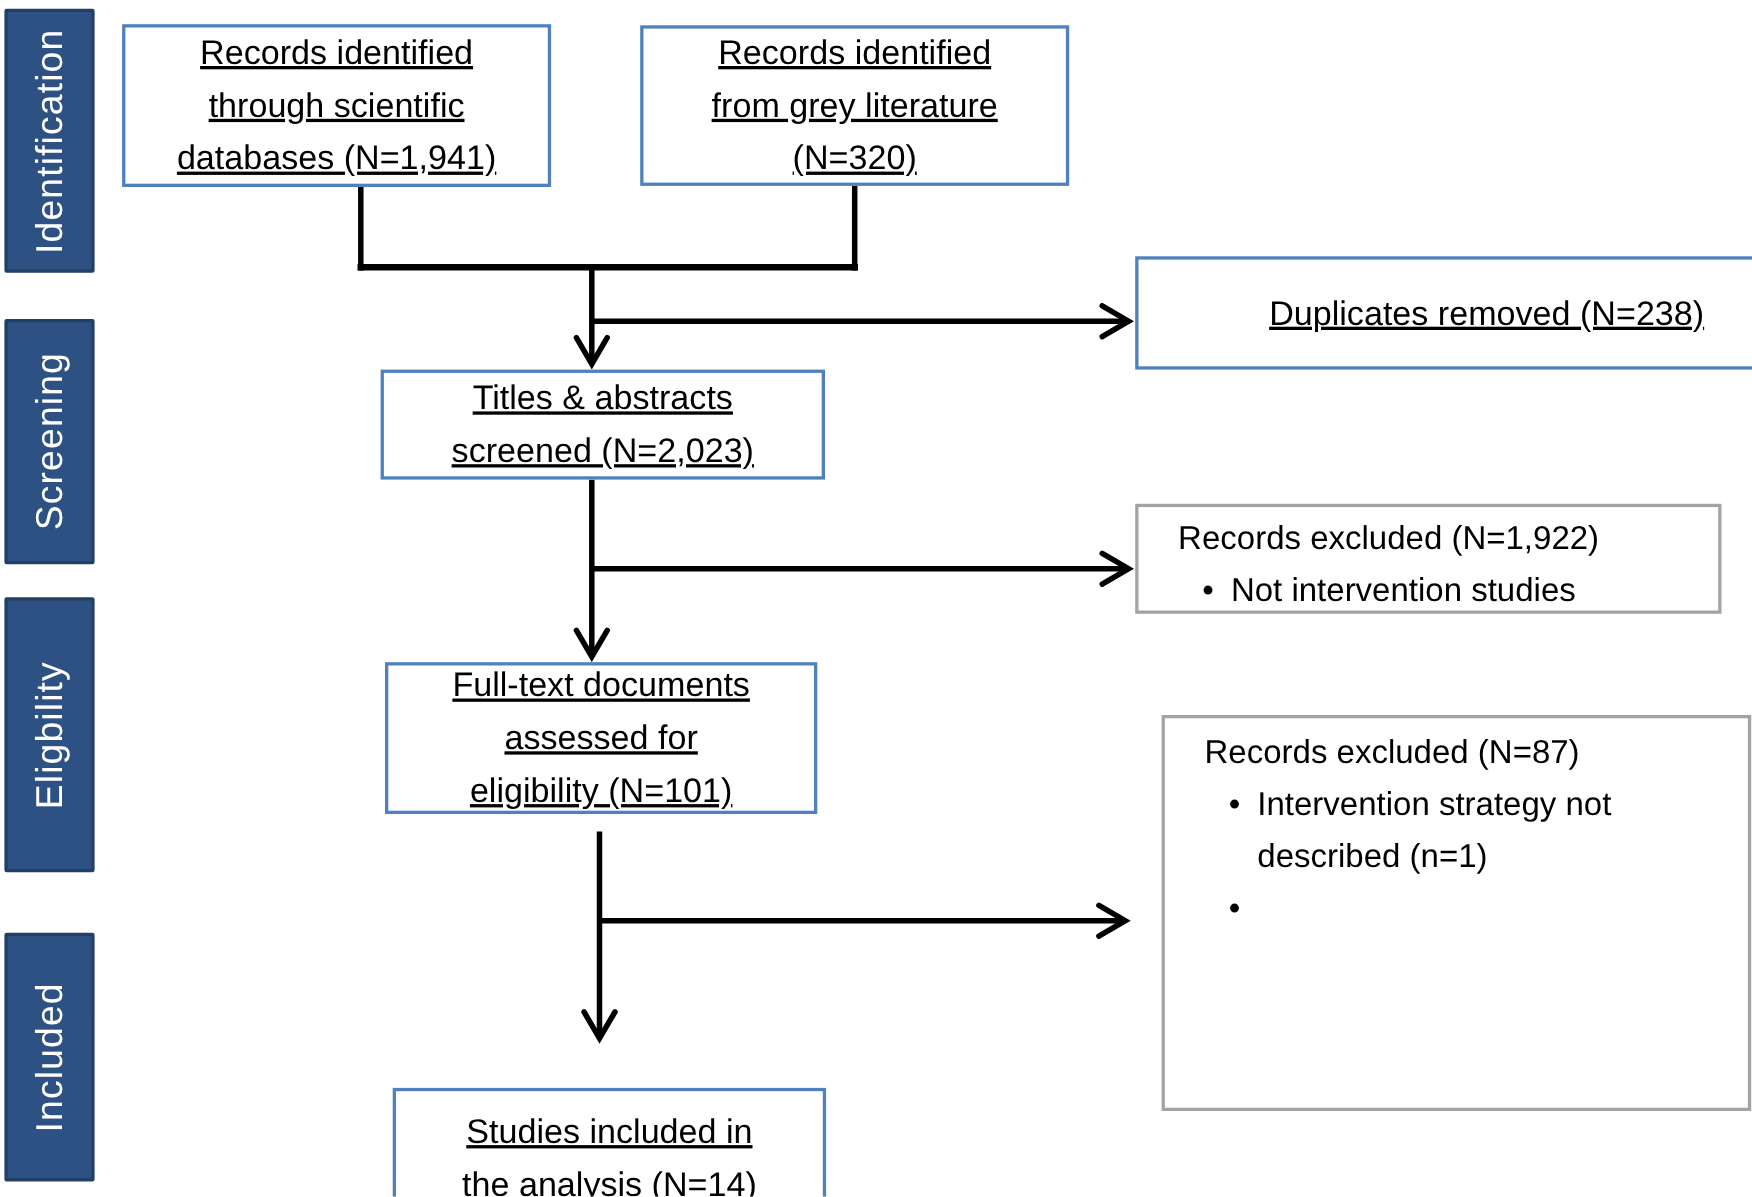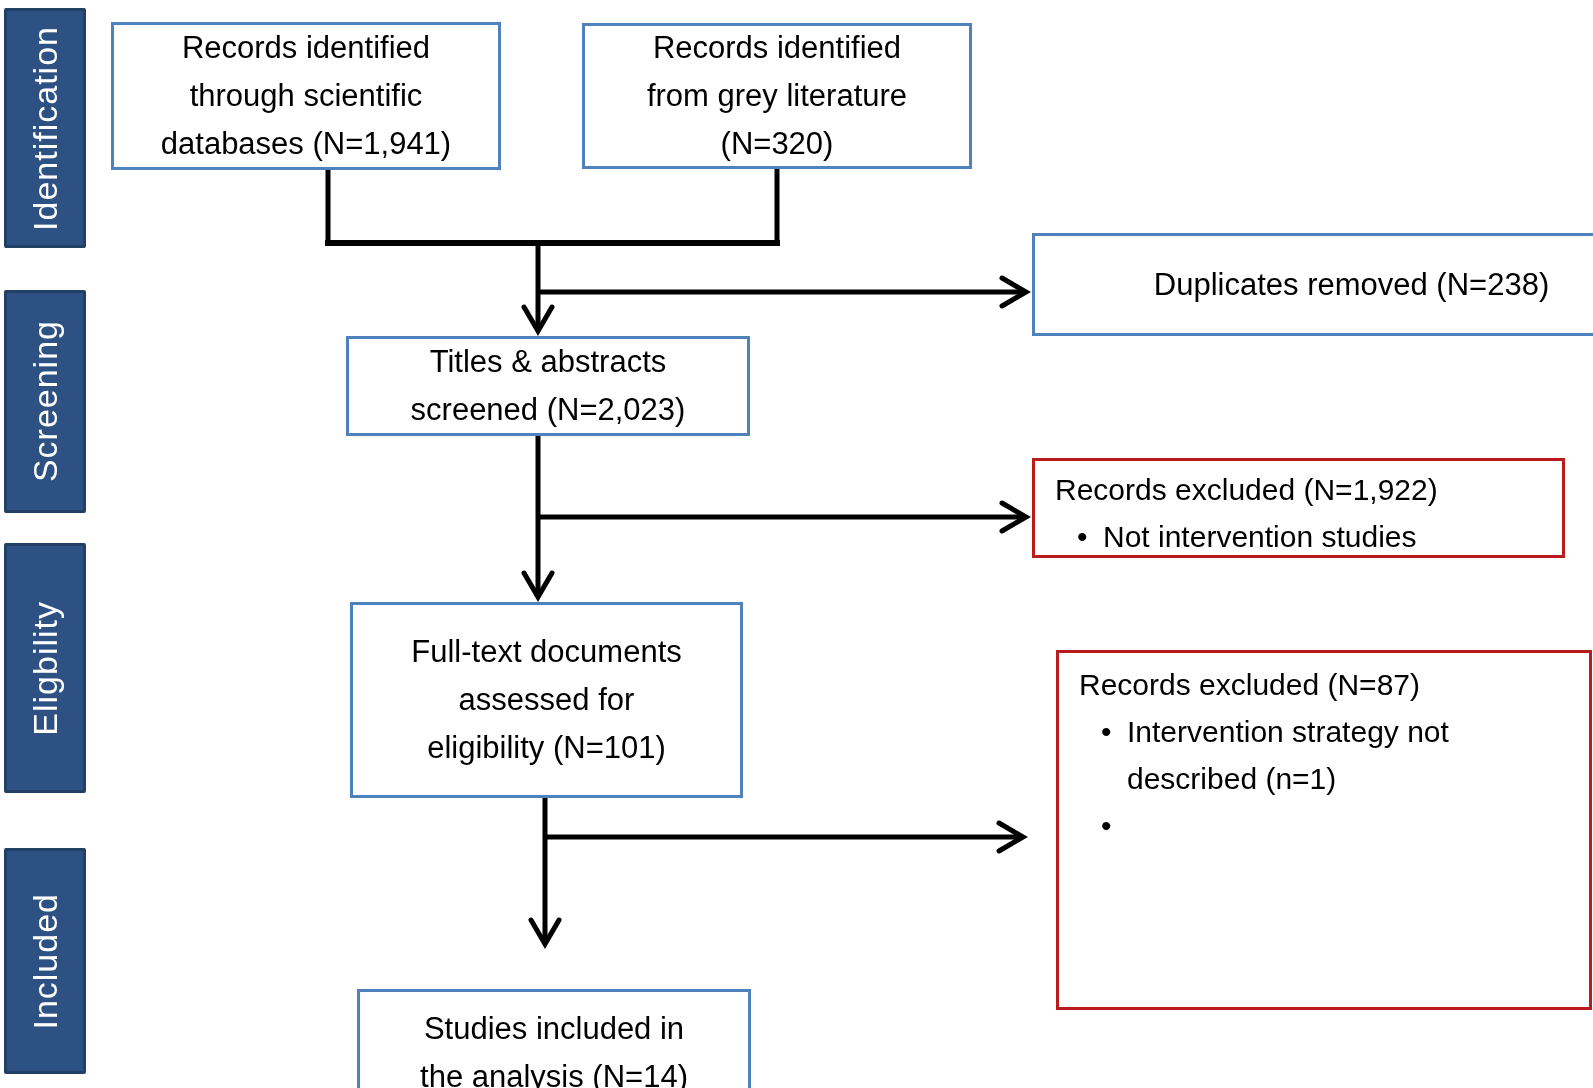--- a/index.html
+++ b/index.html
@@ -48,37 +48,38 @@
     background: #ffffff;
     border: 3px solid #4f81bd;
     box-sizing: border-box;
     display: flex;
     align-items: center;
     justify-content: center;
     text-align: center;
     font-size: 31px;
     line-height: 48px;
     white-space: pre-line;
+    text-decoration: underline;
   }
   #box-db        { left: 111px;  top: 22px;  width: 390px; height: 148px; }
   #box-grey      { left: 582px;  top: 23px;  width: 390px; height: 146px; }
   #box-screened  { left: 346px;  top: 336px; width: 404px; height: 100px; }
-  #box-fulltext  { left: 350px;  top: 602px; width: 393px; height: 196px; }
+  #box-fulltext  { left: 350px;  top: 602px; width: 393px; height: 138px; }
   #box-included  { left: 357px;  top: 949px; width: 394px; height: 128px; margin-top: 40px; }
   #box-dup       { left: 1032px; top: 233px; width: 639px; height: 103px; }
 
   
   .ebox {
     position: absolute;
     background: #ffffff;
-    border: 3px solid #b91c1c;
+    border: 3px solid #a3a3a3;
     box-sizing: border-box;
     font-size: 30px;
     line-height: 47px;
-    padding: 8px 10px 6px 20px;
+    padding: 8px 10px 6px 36px;
     text-align: left;
   }
   #box-excl1 { left: 1032px; top: 458px; width: 533px; height: 100px; padding-top: 5px; }
   #box-excl2 { left: 1056px; top: 650px; width: 536px; height: 360px; }
   .ebox .etitle { white-space: nowrap; }
   .bullet {
     display: flex;
     align-items: flex-start;
   }
   .bullet .dot {

